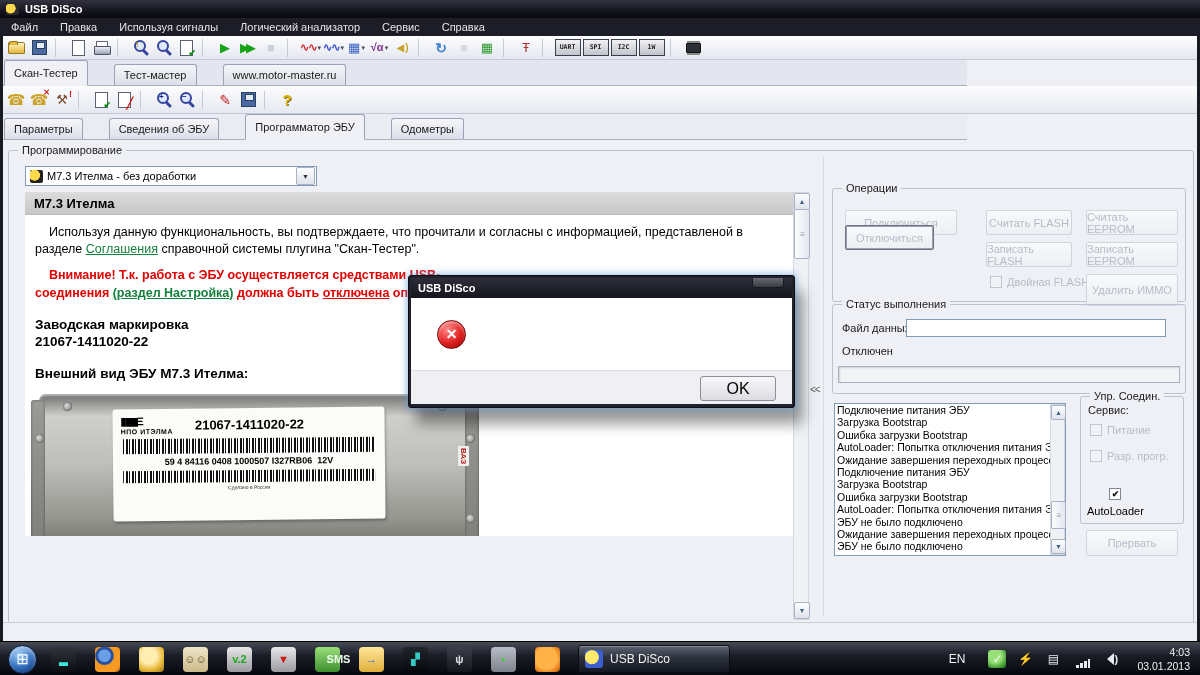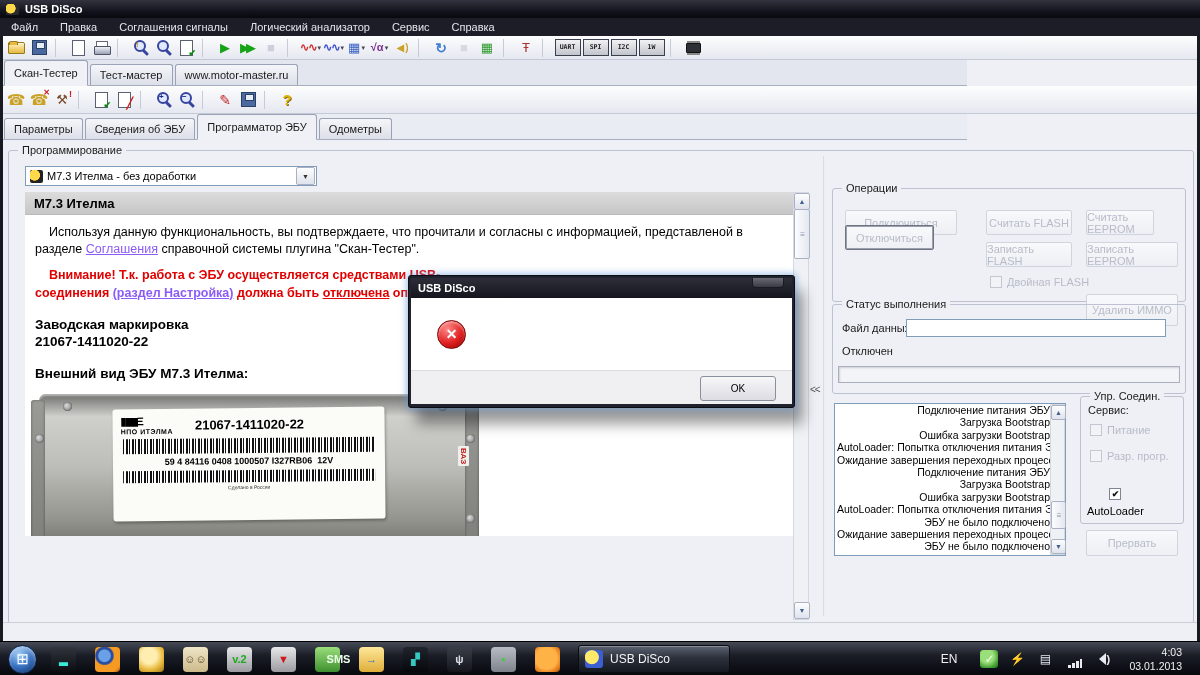--- a/index.html
+++ b/index.html
@@ -55,21 +55,21 @@
   .spk .g{font-size:10px;}
   .refresh .g{font-weight:bold;font-size:14px;}
   .pen .g{font-size:14px;}
   .proto{width:24px;height:15px;border:1px solid #3a3f4c;background:linear-gradient(#f2f2f4,#c2c4cc);
       font-family:"DejaVu Sans Mono",monospace;font-size:6.5px;font-weight:bold;color:#222;}
   .chipic::before{content:"";width:13px;height:8px;background:#2d2f36;border:1px solid #111;border-radius:1px;
       box-shadow:0 -3px 0 -1px #888,0 3px 0 -1px #888;}
 
   
   .tabrow{left:0;width:967px;background:#e3e6ee;display:flex;align-items:flex-end;padding-left:4px;
-      box-sizing:border-box;border-bottom:1px solid #a7aec0;}
+      box-sizing:border-box;border-bottom:1px solid #a7aec0;gap:24px;}
   #tabrow1{top:60px;height:26px;}
   #tabrow2{top:114px;height:26px;background:#eaecf3;}
   .tab{height:20px;padding:0 9px;margin-right:2px;display:flex;align-items:center;font-size:11px;
       background:linear-gradient(#f5f6f9,#dcdfe9);border:1px solid #9aa2b6;border-bottom:none;
       border-radius:3px 3px 0 0;color:#1a1a1a;}
   .tab.active{height:24px;background:#f0f1f6;margin-bottom:-1px;border-bottom:1px solid #f0f1f6;}
 
   
   .gbox{border:1px solid #bcc2d2;border-radius:3px;}
   .glabel{position:absolute;top:-7px;left:9px;background:#eef0f5;padding:0 4px;font-size:11px;color:#1a1a1a;}
@@ -81,21 +81,21 @@
       display:flex;align-items:center;justify-content:center;font-size:10px;font-weight:bold;}
   .cb.dis .box{background:#f2f3f7;border-color:#c3c7d1;}
   .cb.dis .t{color:#b7bcc8;}
   .cb.checked .box::after{content:"✔";color:#111;font-size:9px;}
 
   
   #doc{left:25px;top:192px;width:768px;height:344px;background:#fff;overflow:hidden;font-size:12.5px;}
   #doc-head{height:22px;background:linear-gradient(#dcdcdc,#c6c6c6);display:flex;align-items:center;
       padding-left:9px;font-size:13px;font-weight:bold;border-bottom:1px solid #bbb;}
   .dpara{margin:9px 10px 0 10px;line-height:1.35;text-indent:14px;}
-  .dlink{color:#8b5cf6;text-decoration:underline;cursor:pointer;}
+  .dlink{color:#15803d;text-decoration:underline;cursor:pointer;}
   .warn{color:#e00000;font-weight:bold;}
   .warn .ul{text-decoration:underline;}
   .dbold{margin:14px 10px 0 10px;font-weight:bold;font-size:13.5px;line-height:1.3;}
 
   
   #ecu{position:relative;margin:12px 0 0 6px;width:448px;height:215px;}
   #plate{position:absolute;left:8px;top:0;width:432px;height:160px;border-radius:7px;
       background:linear-gradient(180deg,#6e6e6c,#cfcfcb 14%,#bdbdb9 45%,#95958f 78%,#6a6a66);
       box-shadow:inset 0 2px 2px rgba(255,255,255,.5), inset 0 -3px 4px rgba(0,0,0,.35);}
   .flange{position:absolute;top:6px;width:14px;height:148px;background:linear-gradient(#9a9a96,#7e7e7a);
@@ -127,60 +127,60 @@
       font-size:7px;color:#44618e;}
   .sthumb{position:absolute;left:0;width:14px;background:linear-gradient(90deg,#fdfdfe,#e3e7ef);
       border:1px solid #aab1c2;border-radius:2px;display:flex;align-items:center;justify-content:center;
       font-size:8px;color:#8a93a8;letter-spacing:-1px;}
 
   
   .rlabel{font-size:11px;color:#1a1a1a;}
   #file-input{background:#fff;border:1px solid #7f9db9;box-sizing:border-box;}
   #progress{background:#f3f4f8;border:1px solid #aab0bd;box-shadow:inset 1px 1px 2px rgba(0,0,0,.15);}
   #loglist{background:#fff;border:1px solid #7f9db9;box-sizing:border-box;font-size:10.5px;overflow:hidden;}
-  .logline{line-height:12.4px;white-space:nowrap;padding-left:2px;text-align:right;}
+  .logline{line-height:12.4px;white-space:nowrap;padding-left:2px;}
   #collapse{font-size:10px;color:#555;letter-spacing:-1px;}
   .vsep{width:2px;background:linear-gradient(90deg,#cdd2de,#f6f7fa);}
 
   
   #dialog{left:408px;top:275px;width:387px;height:133px;background:#20232e;border:1px solid #0b0d14;
       border-radius:3px;box-shadow:0 0 6px 2px rgba(110,160,220,.55), 8px 16px 14px rgba(0,0,0,.4);
       padding:2px;box-sizing:border-box;z-index:60;}
   #dlg-title{height:20px;color:#fff;font-size:11px;font-weight:bold;display:flex;align-items:center;
       padding-left:7px;background:linear-gradient(#2e2e3a,#15151e);position:relative;}
   #dlg-btn{position:absolute;right:8px;top:0;width:30px;height:9px;background:linear-gradient(#6a6a74,#3a3a44);
       border:1px solid #1a1a22;border-top:none;border-radius:0 0 4px 4px;}
   #dlg-body{height:72px;background:#fff;display:flex;align-items:center;gap:14px;padding-left:26px;}
   #err-icon{width:27px;height:27px;border-radius:50%;flex:0 0 auto;
       background:radial-gradient(circle at 35% 30%, #ff8a8a, #e02020 55%, #8a0000);
       border:1px solid #7a0000;display:flex;align-items:center;justify-content:center;
       color:#fff;font-weight:bold;font-size:14px;box-shadow:inset 0 2px 3px rgba(255,255,255,.5);}
   #dlg-msg{font-size:12px;}
   #dlg-footer{height:33px;background:#f0f0f3;border-top:1px solid #dcdce2;position:relative;}
-  #ok-btn{position:absolute;right:16px;top:5px;width:74px;height:23px;font-size:10px;
+  #ok-btn{position:absolute;right:16px;top:5px;width:74px;height:23px;font-size:16px;
       background:linear-gradient(#f7f7f8,#dcdce3);border:1px solid #8a8f9c;border-radius:3px;
       display:flex;align-items:center;justify-content:center;}
 
   
   #taskbar{left:0;top:641px;width:1200px;height:34px;background:linear-gradient(#454a55,#1a1d26 40%,#05070c);
       border-top:1px solid #000;display:flex;align-items:center;color:#fff;}
   #start-orb{width:27px;height:27px;border-radius:50%;margin:0 14px 0 8px;
       background:radial-gradient(circle at 38% 32%, #9ecdf5, #3e78c8 45%, #143a78 85%);
       border:1px solid #0c2246;display:flex;align-items:center;justify-content:center;
       color:#fff;font-size:15px;box-shadow:inset 0 3px 4px rgba(255,255,255,.55);}
   #task-icons{display:flex;align-items:center;gap:19px;}
   .tki{width:25px;height:25px;border-radius:4px;display:flex;align-items:center;justify-content:center;
       font-size:11px;font-weight:bold;line-height:1;}
   #task-btn{margin-left:18px;width:152px;height:28px;border-radius:3px;display:flex;align-items:center;gap:7px;
       background:linear-gradient(#5d6472,#2c313c 45%,#141821);border:1px solid #0a0c12;
       box-shadow:inset 0 1px 0 rgba(255,255,255,.28);padding-left:6px;box-sizing:border-box;}
   #task-ico{width:18px;height:18px;border-radius:3px;
       background:radial-gradient(circle at 38% 40%, #ffe96a 0 42%, #3b5ed0 48% 100%);}
   #task-label{font-size:12px;color:#f2f2f2;}
-  #tray{margin-left:auto;display:flex;align-items:center;gap:13px;padding-right:18px;}
+  #tray{margin-left:auto;display:flex;align-items:center;gap:13px;padding-right:10px;}
   #lang{font-size:12px;color:#f0f0f0;margin-right:10px;}
   .tri{width:18px;height:18px;border-radius:3px;display:flex;align-items:center;justify-content:center;
       font-size:12px;}
   .tri.bars{align-items:flex-end;gap:1px;}
   .tri.bars i{width:3px;background:#e8eaf0;display:block;}
   .tri.vol::before{content:"";width:0;height:0;border:6px solid transparent;border-right:7px solid #e8eaf0;
       margin-right:1px;}
   .tri.vol::after{content:")";color:#e8eaf0;font-size:11px;font-weight:bold;}
   #clock{text-align:right;font-size:10.5px;line-height:1.35;color:#f0f0f0;margin-left:6px;}
 
@@ -192,21 +192,21 @@
 
 <div class="abs" id="titlebar">
   <span id="app-icon"></span>
   <span>USB DiSco</span>
 </div>
 
 <div class="abs" id="menubar">
 
 <span class="mi">Файл</span>
     <span class="mi">Правка</span>
-    <span class="mi">Соглашения сигналы</span>
+    <span class="mi">Используя сигналы</span>
     <span class="mi">Логический анализатор</span>
     <span class="mi">Сервис</span>
     <span class="mi">Справка</span>
   </div>
 
 <div class="abs tbar" id="toolbar1">
 
 <span class="tbi folder">
       <i class="g"></i>
       <i class="dd"></i>
@@ -476,23 +476,23 @@
   <span class="glabel">Операции</span>
 </div>
 <div class="abs btn-dis" style="left:845px;top:210px;width:112px;height:25px;">Подключиться</div>
 <div class="abs btn-dis focus" style="left:845px;top:225px;width:89px;height:25px;">Отключиться</div>
 <div class="abs btn-dis" style="left:986px;top:210px;width:86px;height:25px;">Считать FLASH</div>
 <div class="abs btn-dis" style="left:986px;top:242px;width:86px;height:25px;">Записать FLASH</div>
 <label class="abs cb dis" style="left:990px;top:276px;">
   <span class="box"></span>
   <span class="t">Двойная FLASH</span>
 </label>
-<div class="abs btn-dis" style="left:1086px;top:210px;width:68px;height:25px;">Считать EEPROM</div>
+<div class="abs btn-dis" style="left:1086px;top:210px;width:92px;height:25px;">Считать EEPROM</div>
 <div class="abs btn-dis" style="left:1086px;top:242px;width:92px;height:25px;">Записать EEPROM</div>
-<div class="abs btn-dis" style="left:1086px;top:274px;width:92px;height:32px;margin-top:20px;">Удалить ИММО</div>
+<div class="abs btn-dis" style="left:1086px;top:274px;width:92px;height:32px;">Удалить ИММО</div>
 
 <div class="abs gbox" style="left:832px;top:304px;width:352px;height:88px;">
   <span class="glabel">Статус выполнения</span>
 </div>
 <span class="abs rlabel" style="left:842px;top:322px;">Файл данных:</span>
 <input class="abs" id="file-input" style="left: 906px; top: 319px; width: 260px; height: 18px;" value="">
 <span class="abs rlabel" style="left:842px;top:345px;">Отключен</span>
 <div class="abs" id="progress" style="left:838px;top:366px;width:340px;height:15px;"></div>
 
 <div class="abs" id="loglist" style="left:834px;top:403px;width:232px;height:153px;">

